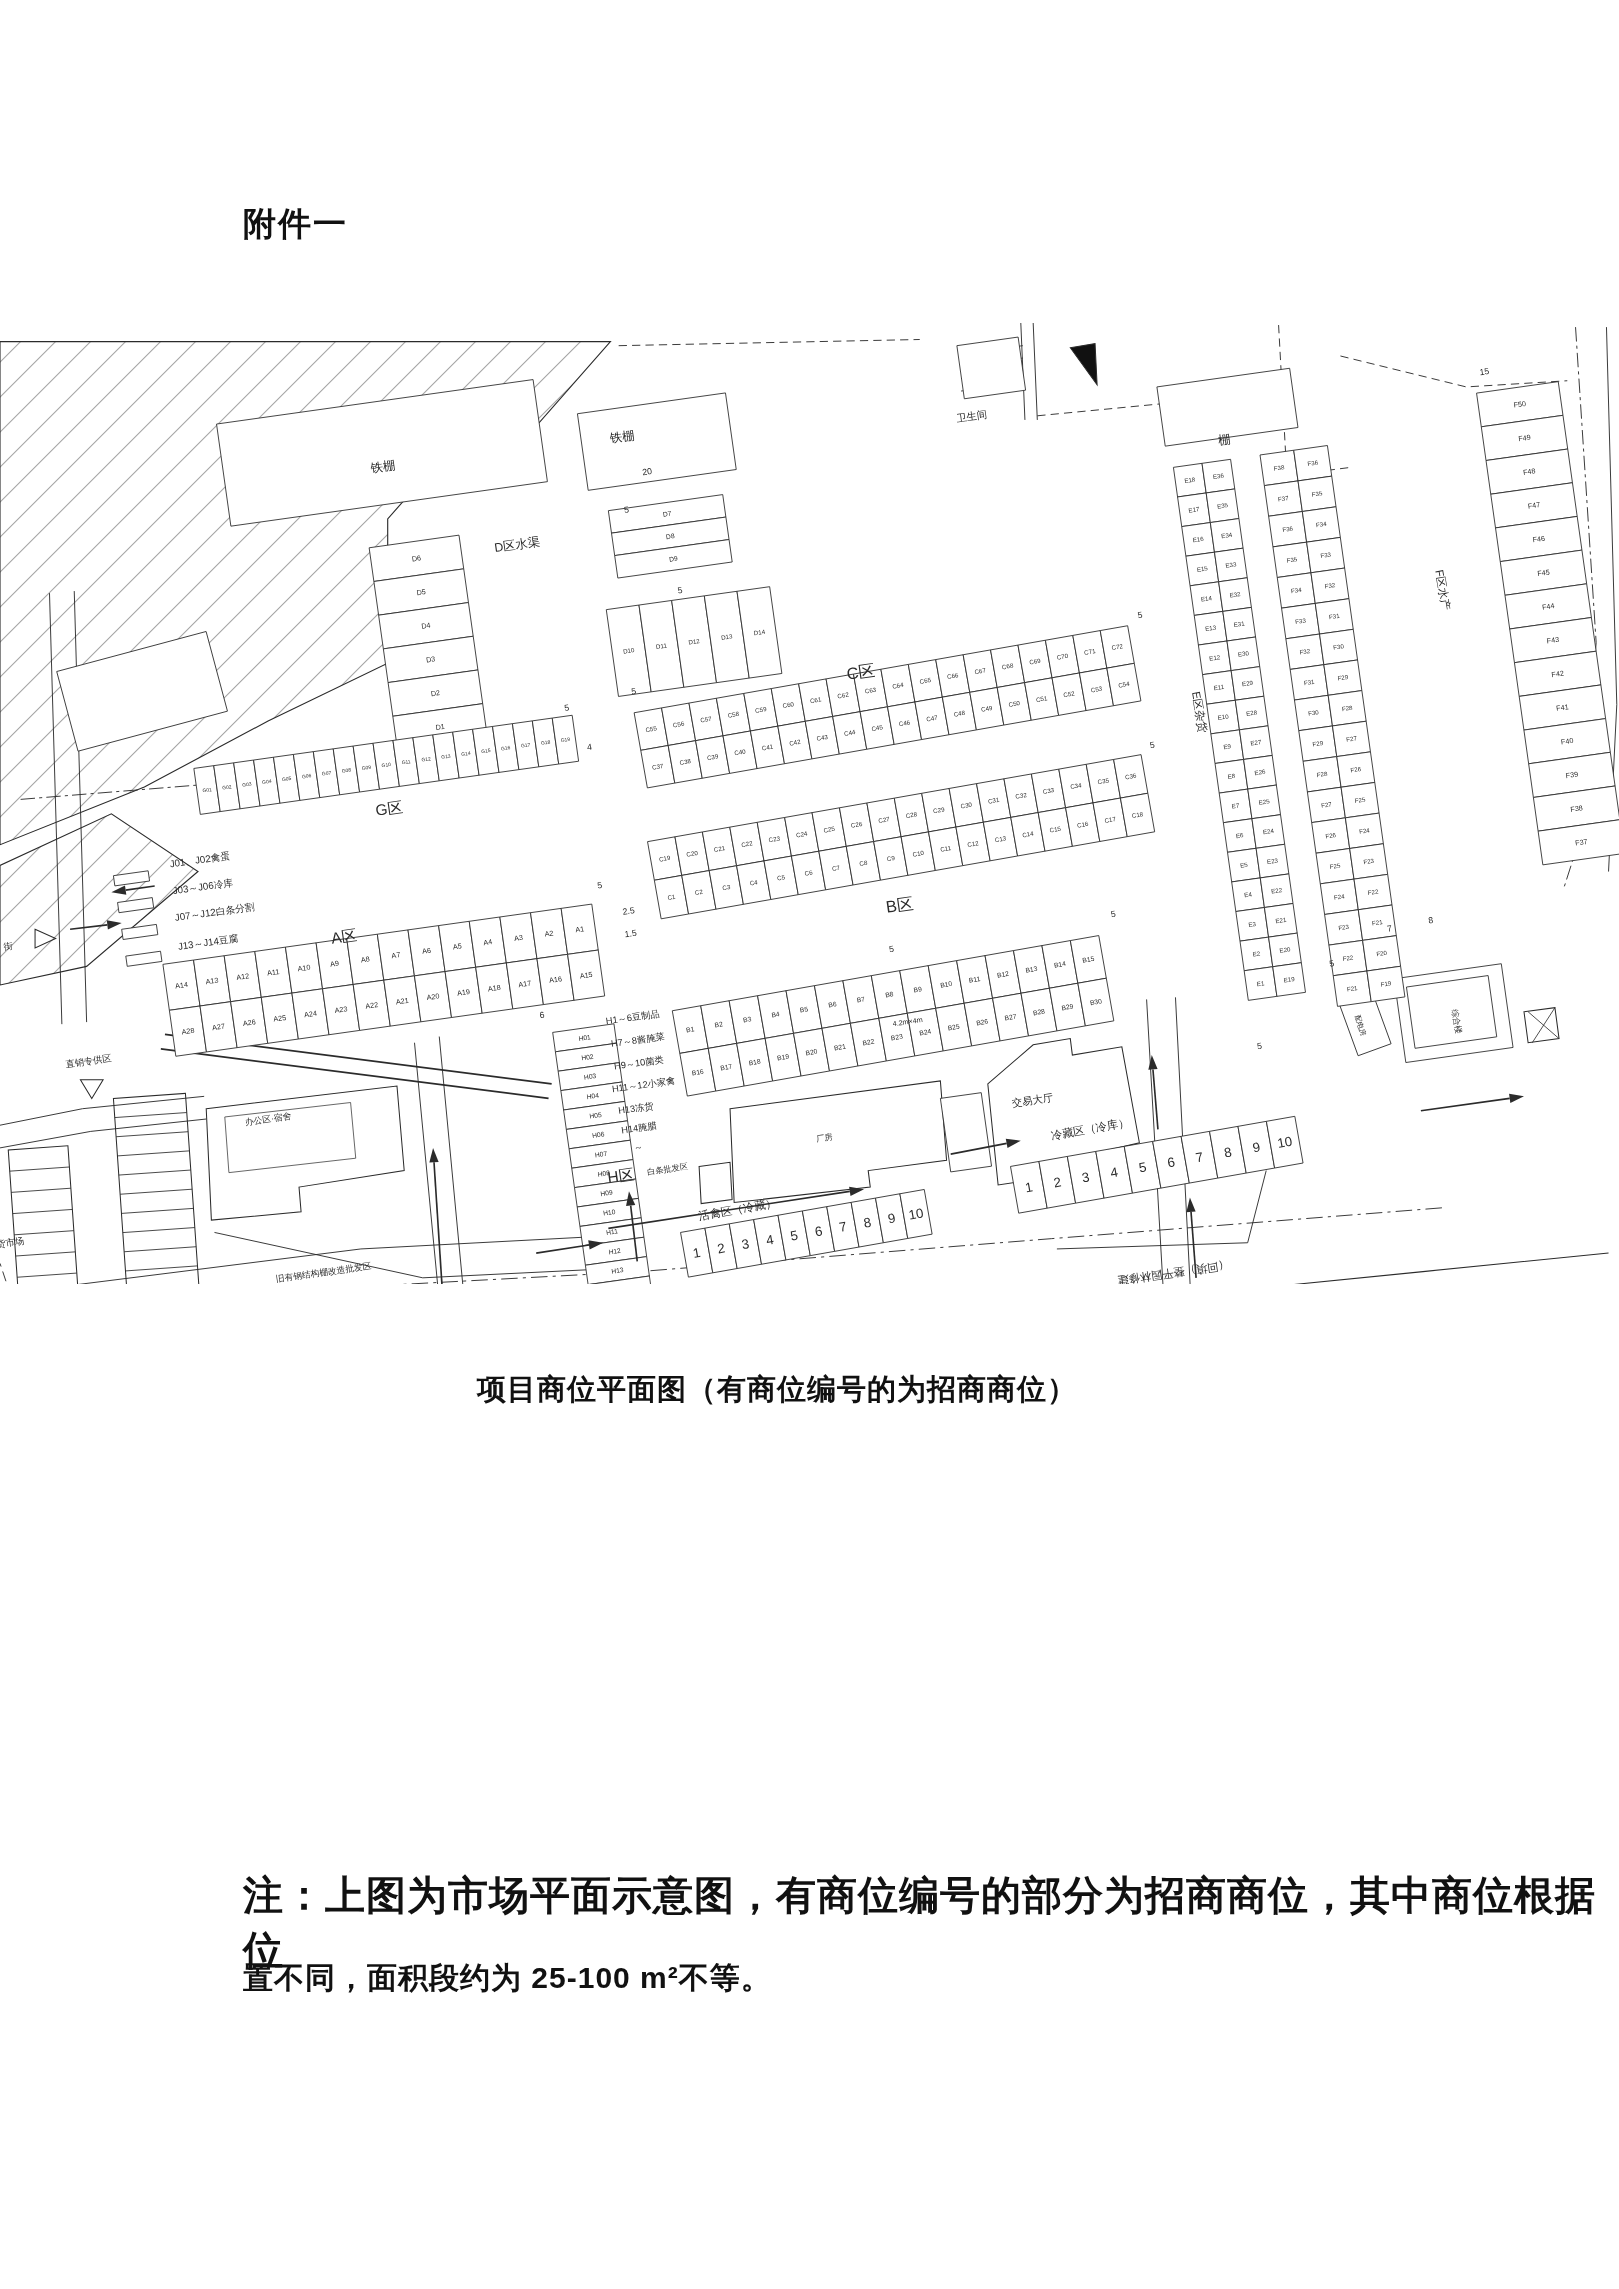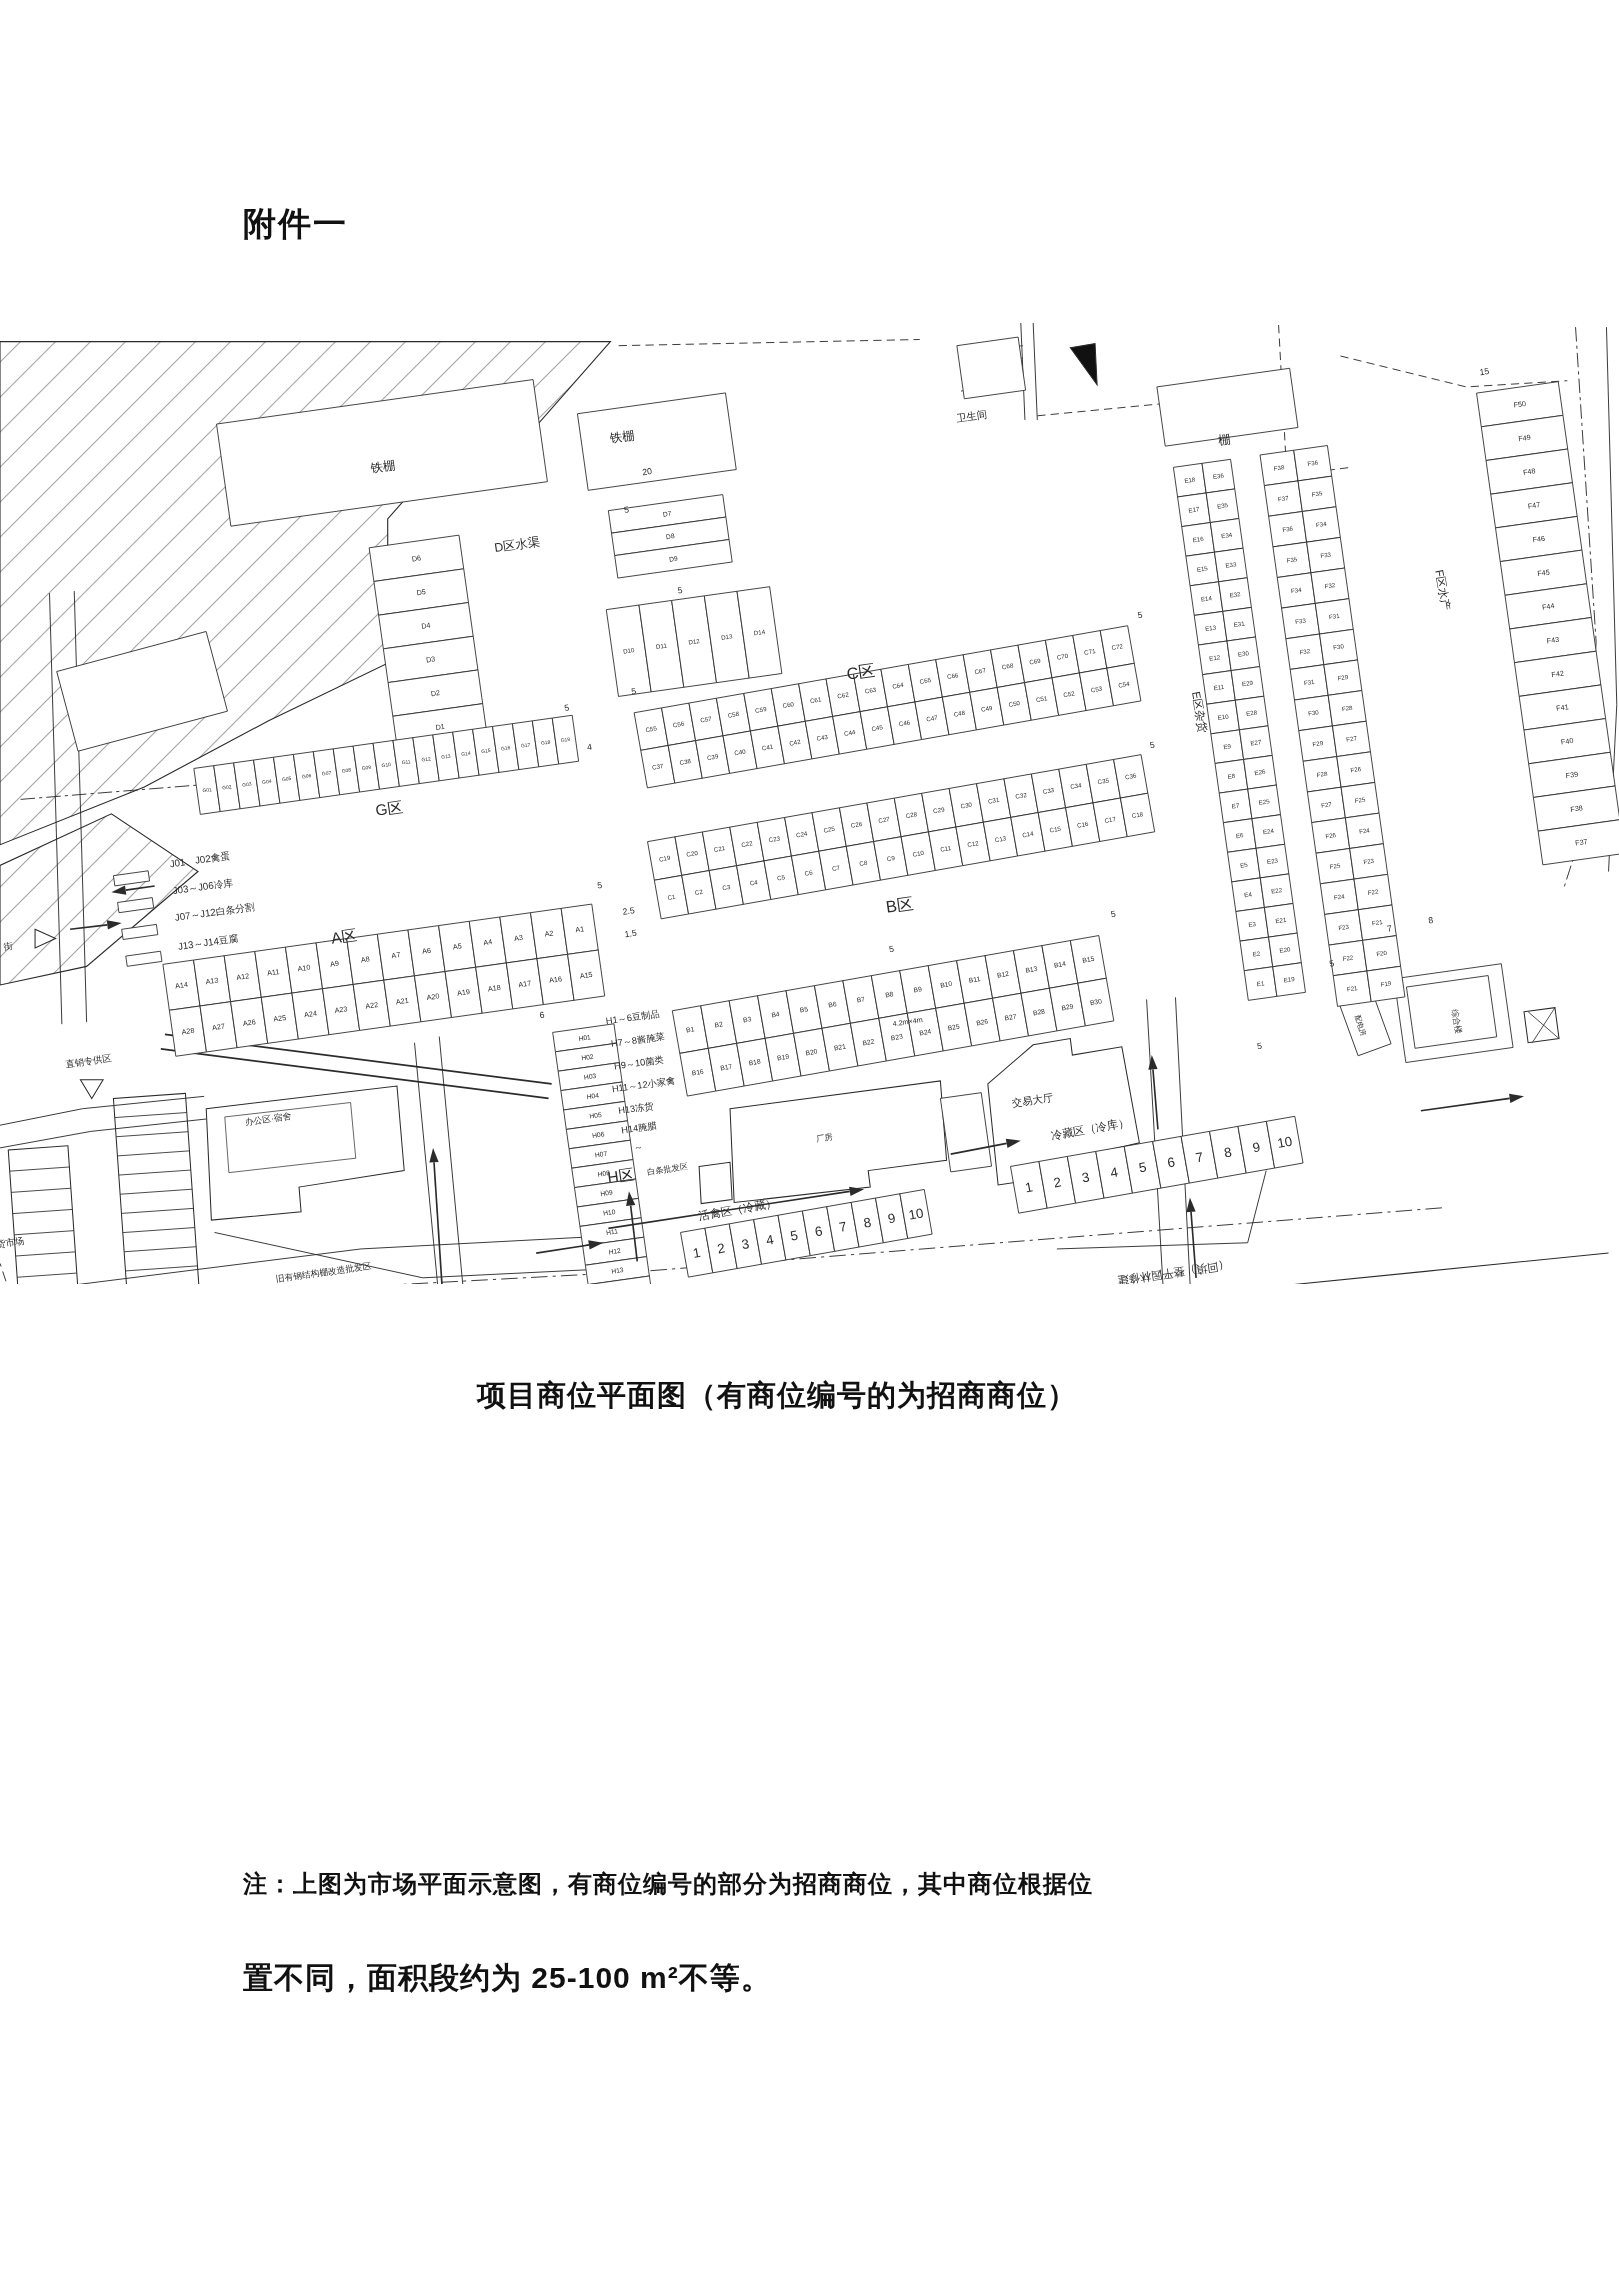--- a/index.html
+++ b/index.html
@@ -1,19 +1,19 @@
 <!DOCTYPE html>
 <html><head>
 <meta charset="utf-8">
 <style>
   html,body{margin:0;padding:0;background:#fff;}
   body{width:1619px;height:2290px;position:relative;font-family:"Liberation Sans",sans-serif;color:#111;}
   .title{position:absolute;left:243px;top:202px;font-size:33px;font-weight:bold;letter-spacing:2px;}
-  .caption{position:absolute;left:477px;top:1370px;font-size:29px;font-weight:bold;letter-spacing:1px;margin-top:6px;}
-  .note1{position:absolute;left:243px;top:1868px;font-size:24px;font-weight:bold;letter-spacing:1px;}
+  .caption{position:absolute;left:477px;top:1370px;font-size:29px;font-weight:bold;letter-spacing:1px;}
+  .note1{position:absolute;left:243px;top:1868px;font-size:40px;font-weight:bold;letter-spacing:1px;}
   .note2{position:absolute;left:243px;top:1958px;font-size:30px;font-weight:bold;letter-spacing:1px;}
   #plan{position:absolute;left:0;top:323px;width:1619px;height:961px;}
   svg text{font-family:"Liberation Sans",sans-serif;}
 </style>
 </head>
 <body>
 
 <div class="title">附件一</div>
 
 <svg id="plan" viewBox="40 330 1570 932" preserveAspectRatio="xMinYMin meet" aria-label="market stall site plan">

